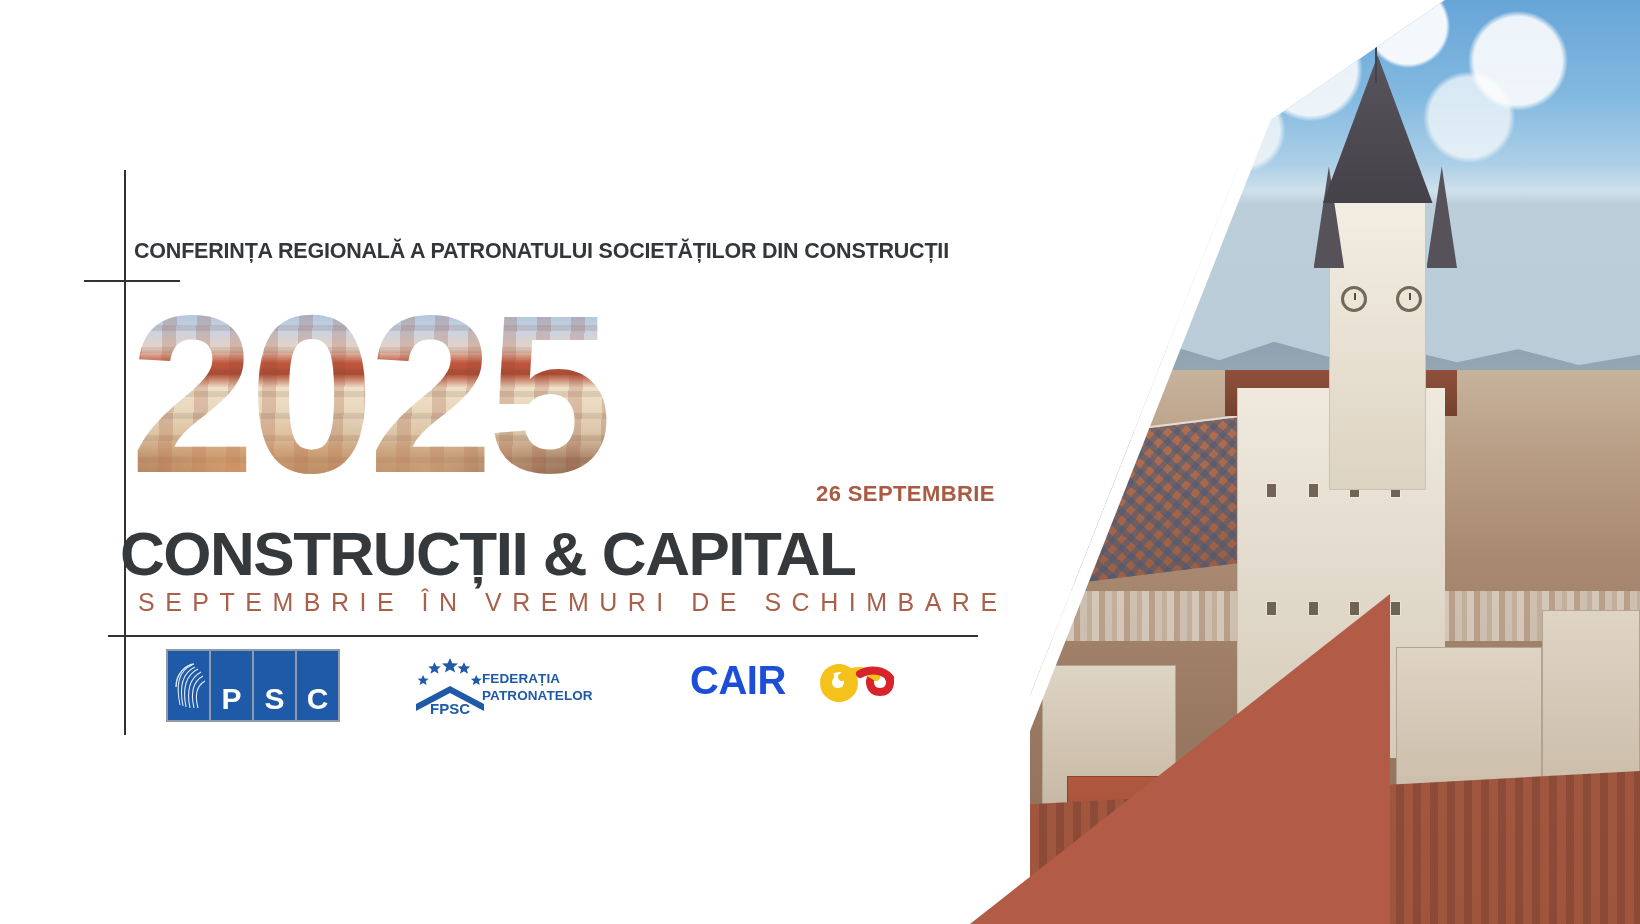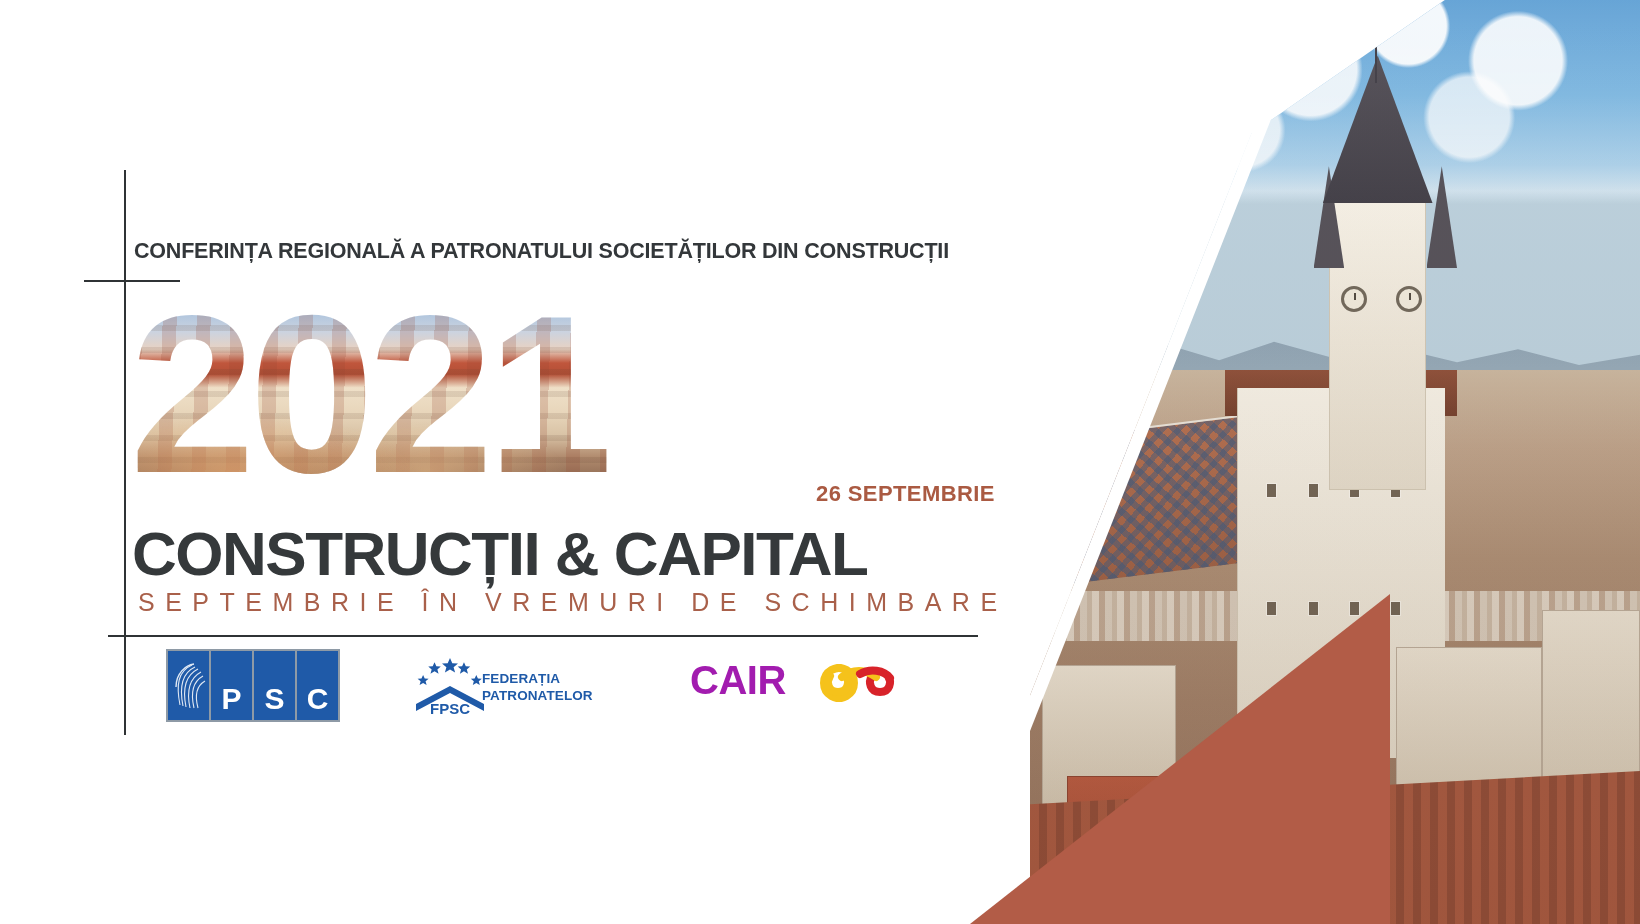--- a/index.html
+++ b/index.html
@@ -144,21 +144,21 @@
     user-select:none;
   }
 
   .date {
     position:absolute; left:816px; top:471px;
     font-size:22px; font-weight:700; letter-spacing:0.4px; color:#aa5a42;
     white-space:nowrap;
   }
 
   .title {
-    position:absolute; left:132px; top:508px;
+    position:absolute; left:120px; top:508px;
     font-size:62px; font-weight:800; letter-spacing:-1.5px; color:#35393b;
     white-space:nowrap;
   }
 
   .tagline {
     position:absolute; left:138px; top:578px;
     font-size:25px; font-weight:500; letter-spacing:10.5px; color:#a9604a;
     white-space:nowrap;
   }
 
@@ -175,21 +175,21 @@
   .logo-psc .sq.mark svg { position:absolute; left:50%; top:50%; transform:translate(-50%,-50%); }
 
   
   .logo-fed { position:absolute; left:230px; top:4px; width:270px; height:68px; }
   .fed-emblem { position:absolute; left:16px; top:4px; width:88px; height:62px; }
   .fed-text { position:absolute; left:92px; top:20px; color:#1f5aa8;
               font-size:13.5px; font-weight:700; line-height:1.28; letter-spacing:.1px; }
 
   
   .logo-cair { position:absolute; left:530px; top:12px; width:215px; height:52px; }
-  .cair-text { position:absolute; left:0; top:0; color:#a21caf;
+  .cair-text { position:absolute; left:0; top:0; color:#1d4ed8;
                font-size:40px; font-weight:800; letter-spacing:-0.5px; }
   .cair-mark { position:absolute; left:130px; top:6px; width:78px; height:38px; }
 </style>
 </head>
 <body>
 
 <div class="poster">
 
   <div class="photo-panel">
     <div class="photo-sky"></div>
@@ -231,21 +231,21 @@
   <div class="diag-line"></div>
 
   <div class="content">
 
     <div class="rule-v"></div>
     <div class="rule-h-top"></div>
     <div class="rule-h-bot"></div>
 
     <div class="kicker">CONFERINȚA REGIONALĂ A PATRONATULUI SOCIETĂȚILOR DIN CONSTRUCȚII</div>
 
-    <div class="year">2021</div>
+    <div class="year">2025</div>
 
     <div class="date">26 SEPTEMBRIE</div>
 
     <div class="title">CONSTRUCȚII &amp; CAPITAL</div>
 
     <div class="tagline">SEPTEMBRIE ÎN VREMURI DE SCHIMBARE</div>
 
     <div class="logos">
 
       <div class="logo-psc">

